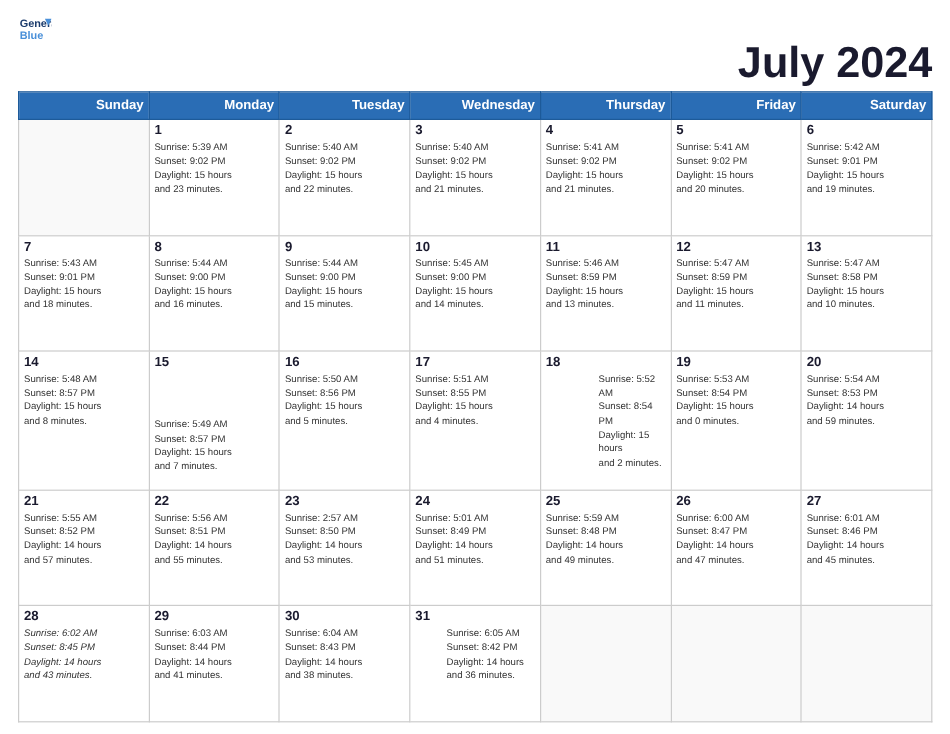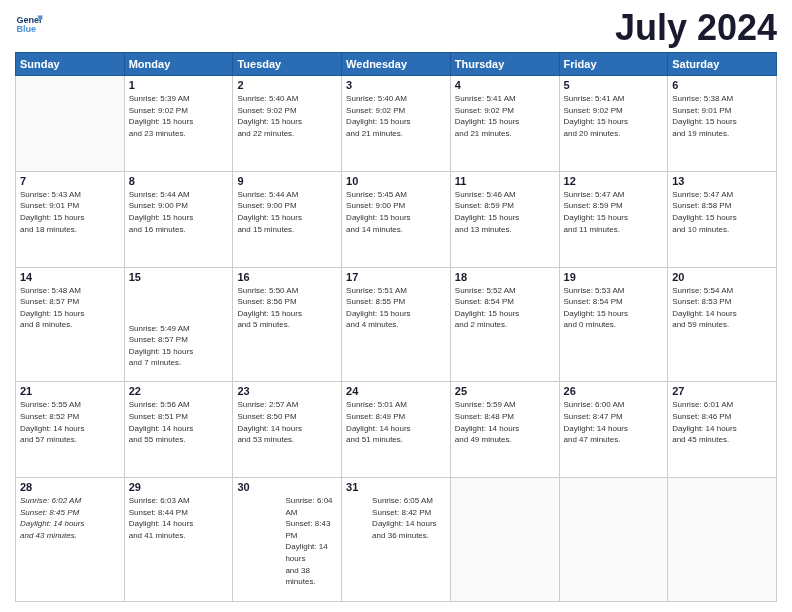--- a/index.html
+++ b/index.html
@@ -27,20 +27,21 @@
       display: flex;
       align-items: center;
       gap: 4px;
     }
     .logo-icon {
       width: 28px;
       height: 28px;
     }
     .title-block {
       text-align: right;
+      margin-top: 24px;
     }
     .month-title {
       font-size: 36px;
       font-weight: bold;
       color: #1a1a2e;
       line-height: 1;
     }
     .location {
       font-size: 13px;
       color: #333;
@@ -53,21 +54,21 @@
       width: 100%;
       table-layout: fixed;
     }
     .calendar th {
       background: #2a6db5;
       color: #fff;
       font-size: 11px;
       font-weight: bold;
       padding: 5px 4px;
       border: 1px solid #1d5a99;
-      text-align: left;
+      text-align: right;
     }
     .calendar td {
       border: 1px solid #ccc;
       vertical-align: top;
       padding: 3px 4px;
       font-size: 8.5px;
       color: #333;
       height: 88px;
     }
     .calendar td.empty {
@@ -148,21 +149,21 @@
           </td>
           <td>
             <span class="day-number">5</span>
             <div class="day-info" style="white-space: pre-line;">Sunrise: 5:41 AM
 Sunset: 9:02 PM
 Daylight: 15 hours
 and 20 minutes.</div>
           </td>
           <td>
             <span class="day-number">6</span>
-            <div class="day-info" style="white-space: pre-line;">Sunrise: 5:38 AM
+            <div class="day-info" style="white-space: pre-line;">Sunrise: 5:42 AM
 Sunset: 9:01 PM
 Daylight: 15 hours
 and 19 minutes.</div>
           </td>
         </tr>
         <tr>
           <td>
             <span class="day-number">7</span>
             <div class="day-info" style="white-space: pre-line;">Sunrise: 5:43 AM
 Sunset: 9:01 PM
@@ -236,21 +237,21 @@
           </td>
           <td>
             <span class="day-number">17</span>
             <div class="day-info" style="white-space: pre-line;">Sunrise: 5:51 AM
 Sunset: 8:55 PM
 Daylight: 15 hours
 and 4 minutes.</div>
           </td>
           <td>
             <span class="day-number">18</span>
-            <div class="day-info" style="white-space: pre-line;">Sunrise: 5:52 AM
+            <div class="day-info" style="white-space: pre-line; margin-left: 44px;">Sunrise: 5:52 AM
 Sunset: 8:54 PM
 Daylight: 15 hours
 and 2 minutes.</div>
           </td>
           <td>
             <span class="day-number">19</span>
             <div class="day-info" style="white-space: pre-line;">Sunrise: 5:53 AM
 Sunset: 8:54 PM
 Daylight: 15 hours
 and 0 minutes.</div>
@@ -324,21 +325,21 @@
           </td>
           <td>
             <span class="day-number">29</span>
             <div class="day-info" style="white-space: pre-line;">Sunrise: 6:03 AM
 Sunset: 8:44 PM
 Daylight: 14 hours
 and 41 minutes.</div>
           </td>
           <td>
             <span class="day-number">30</span>
-            <div class="day-info" style="white-space: pre-line; margin-left: 48px;">Sunrise: 6:04 AM
+            <div class="day-info" style="white-space: pre-line;">Sunrise: 6:04 AM
 Sunset: 8:43 PM
 Daylight: 14 hours
 and 38 minutes.</div>
           </td>
           <td>
             <span class="day-number">31</span>
             <div class="day-info" style="white-space: pre-line; margin-left: 26px;">Sunrise: 6:05 AM
 Sunset: 8:42 PM
 Daylight: 14 hours
 and 36 minutes.</div>

